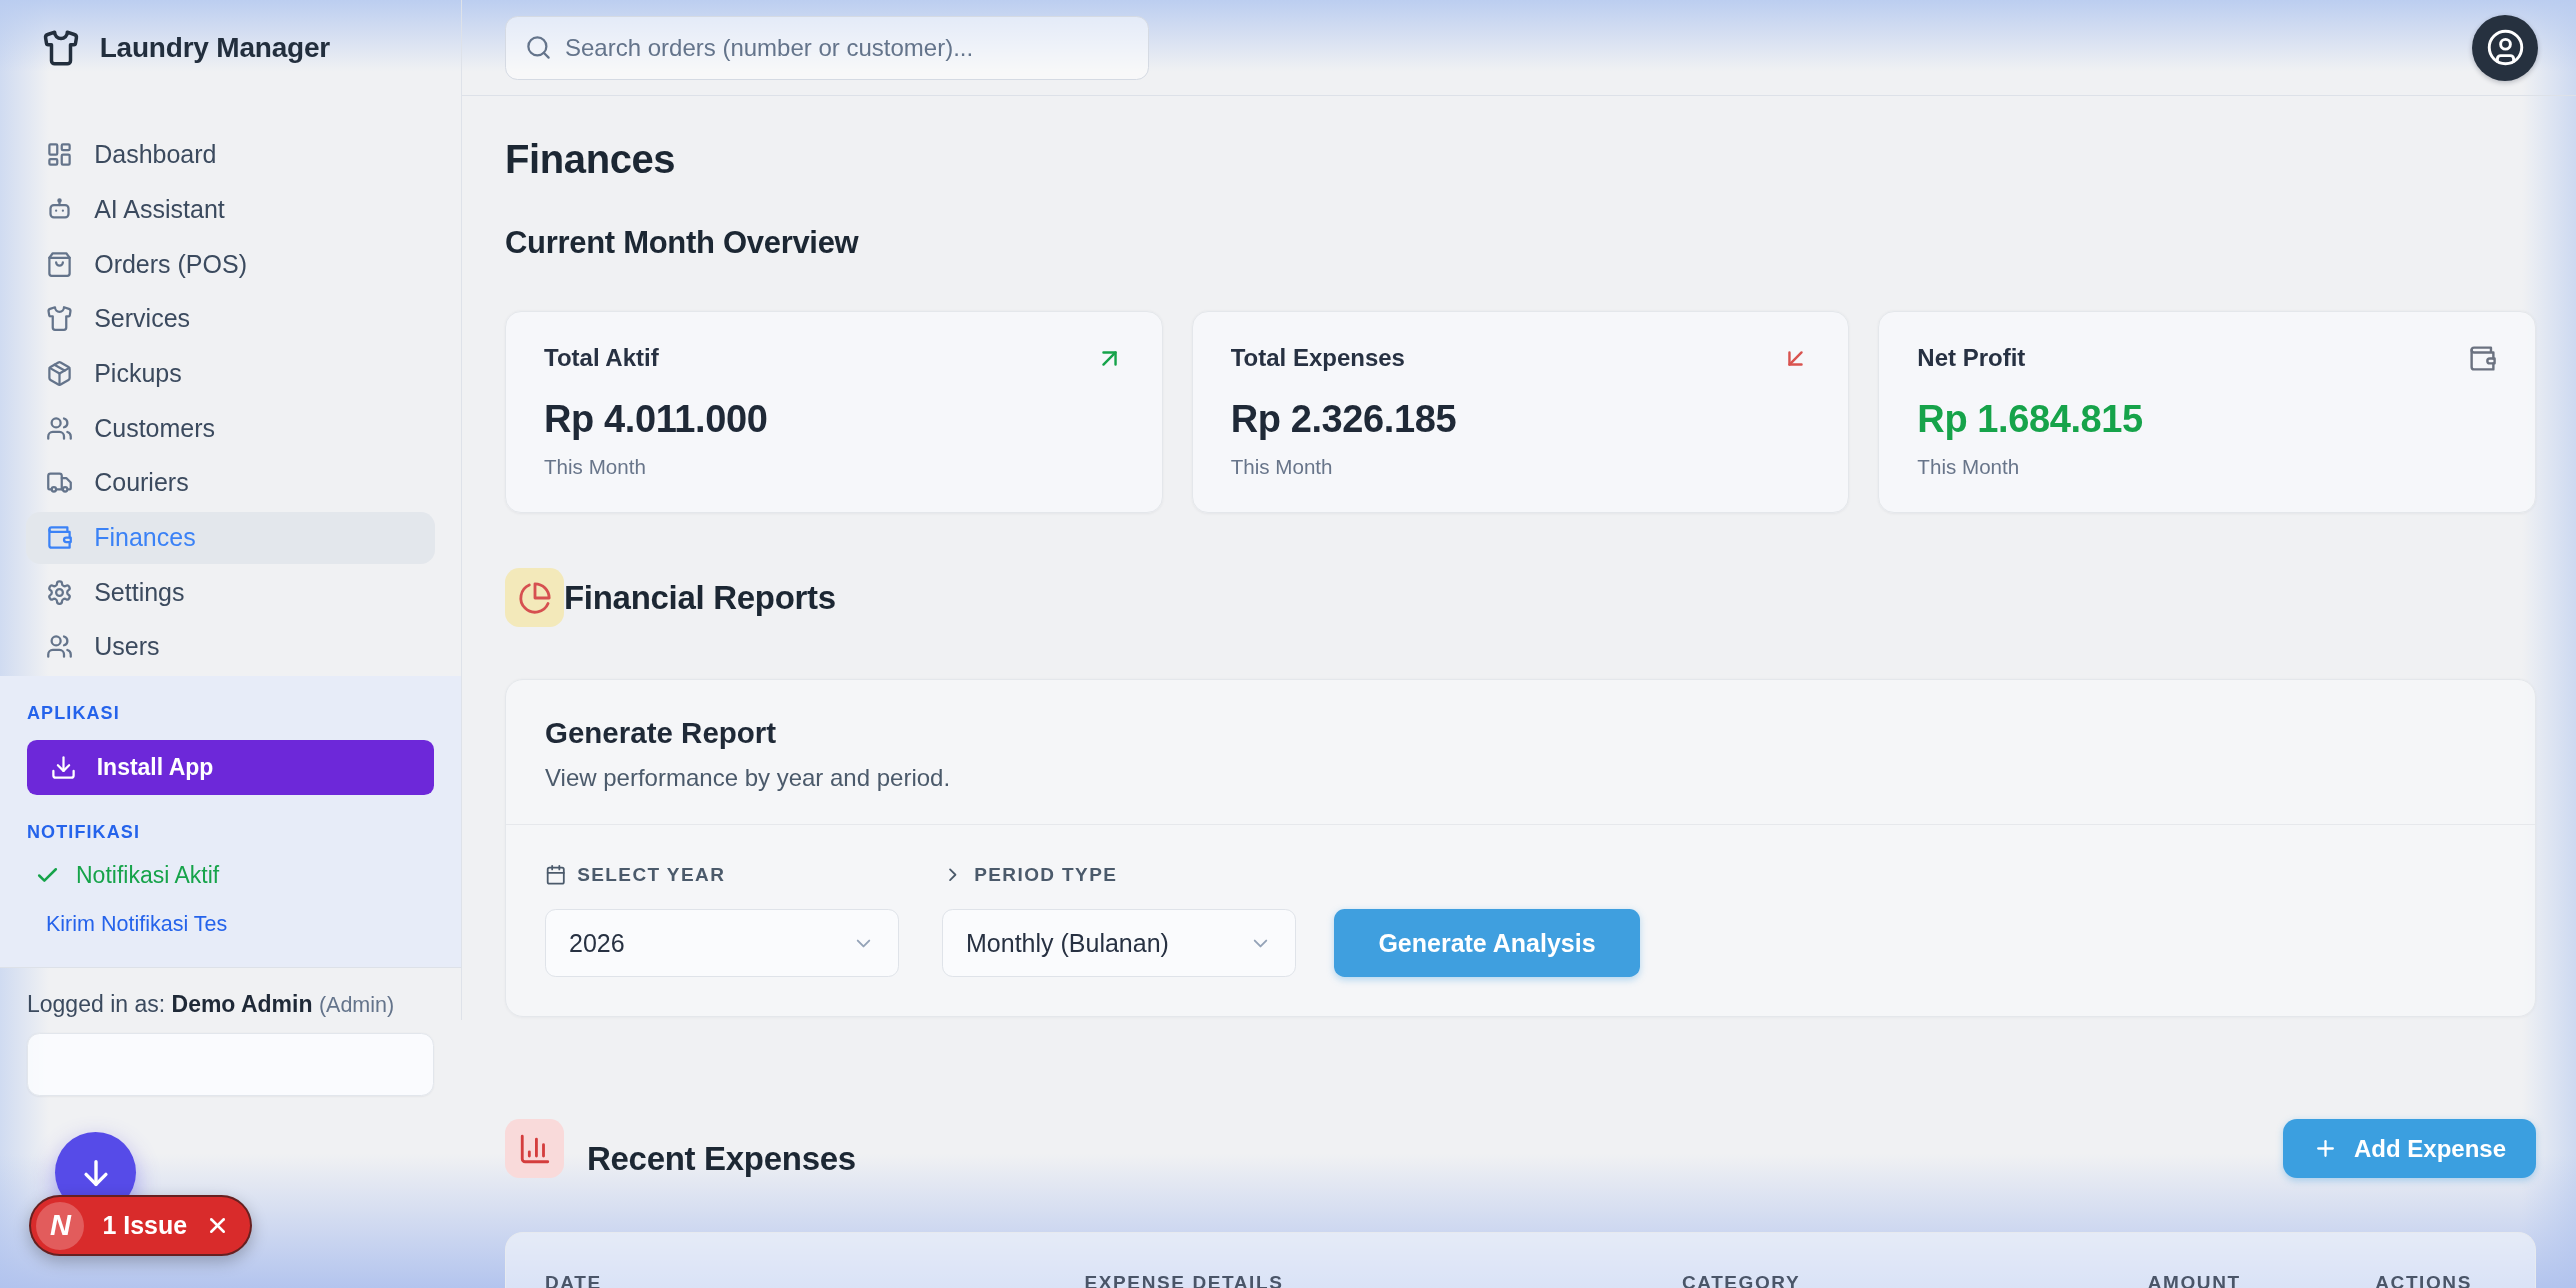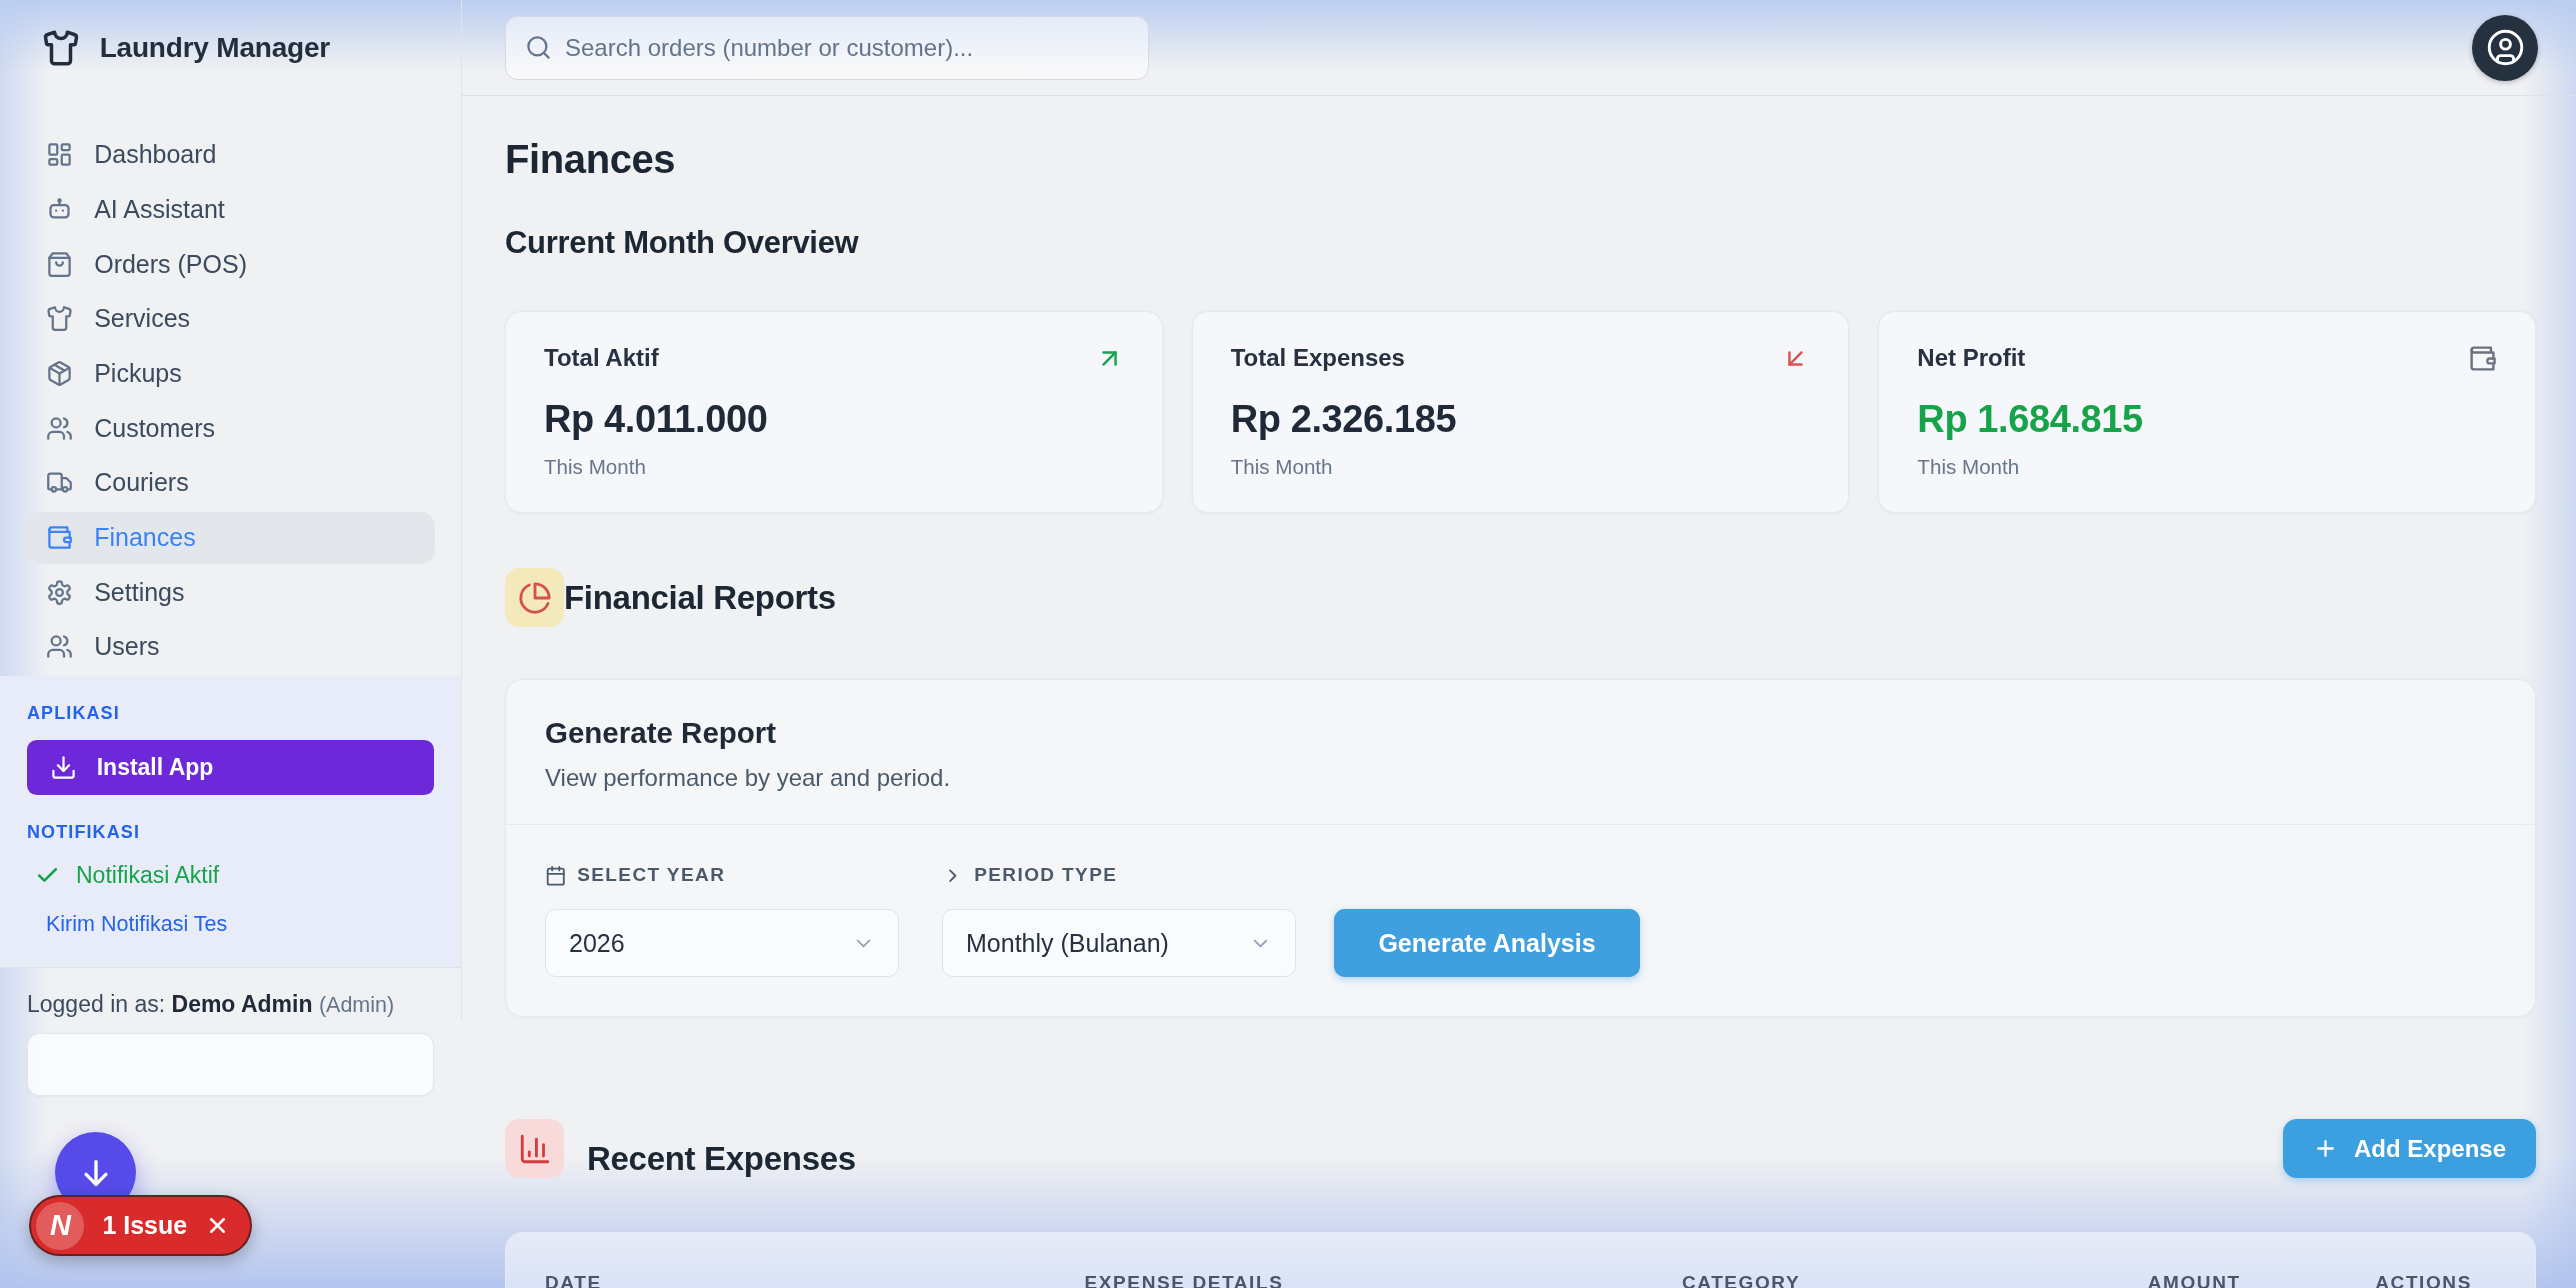--- a/index.html
+++ b/index.html
@@ -131,21 +131,21 @@
   .report-card{
     margin-top:52px;border:0.9px solid #e4e7eb;border-radius:18px;
     background:rgba(246,247,249,.78);box-shadow:0 0.9px 2.7px rgba(15,23,42,.04);
   }
   .rc-head{padding:36px 39px 32px;border-bottom:0.9px solid #e6e8ec;}
   .rc-title{font-size:29.5px;font-weight:700;color:#1f2937;}
   .rc-sub{margin-top:14.3px;font-size:24px;color:#4b5a6b;}
   .rc-form{padding:39px;display:flex;align-items:flex-end;}
   .field{display:flex;flex-direction:column;}
   .field + .field{margin-left:43px;}
-  .field-label{display:flex;align-items:center;gap:10.7px;font-size:19px;font-weight:700;
+  .field-label{display:flex;gap:10.7px;font-size:19px;font-weight:700;
     letter-spacing:1.4px;color:#4b5a6b;}
   .select{
     margin-top:23px;width:354px;height:68px;border:1.8px solid #dfe3e9;border-radius:10.7px;
     background:#fafbfd;display:flex;align-items:center;justify-content:space-between;
     padding:0 23px;font-size:25px;color:#273142;cursor:pointer;
   }
   .gen-btn{
     margin-left:38px;width:306px;height:68px;border:none;border-radius:10.7px;
     background:#3f9fdf;color:#fff;font-family:inherit;font-size:25px;font-weight:700;
     cursor:pointer;box-shadow:0 2.7px 7.2px rgba(63,159,223,.35);

